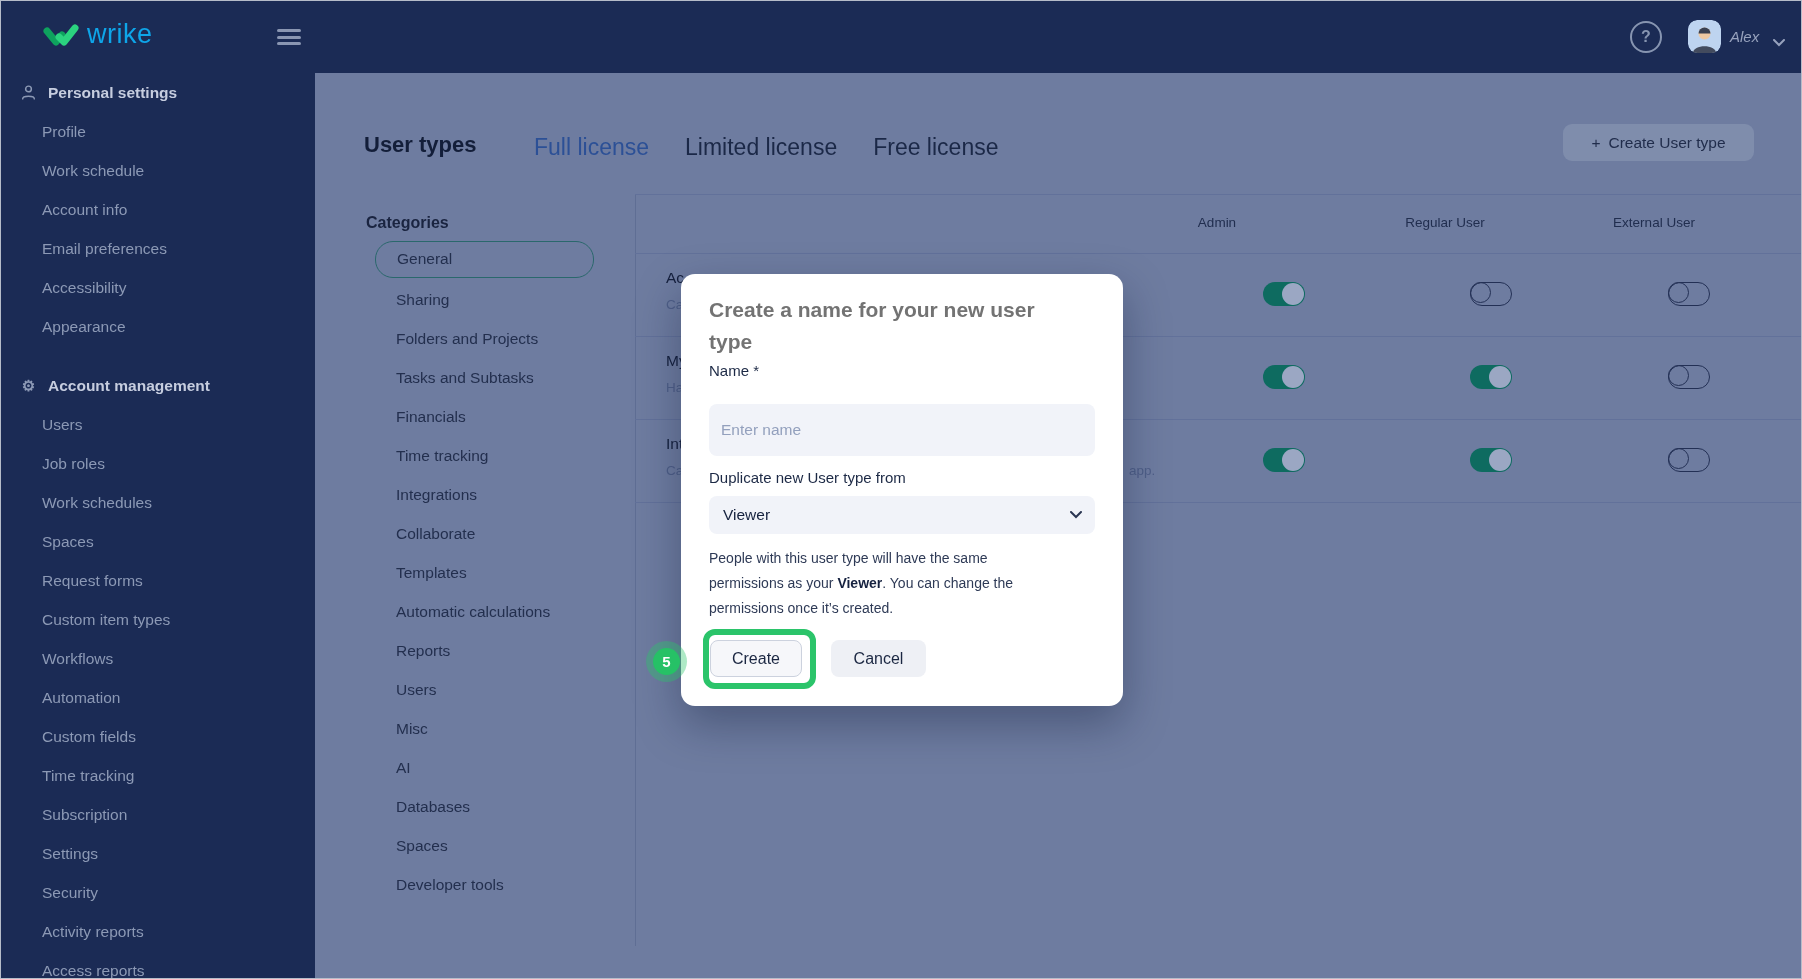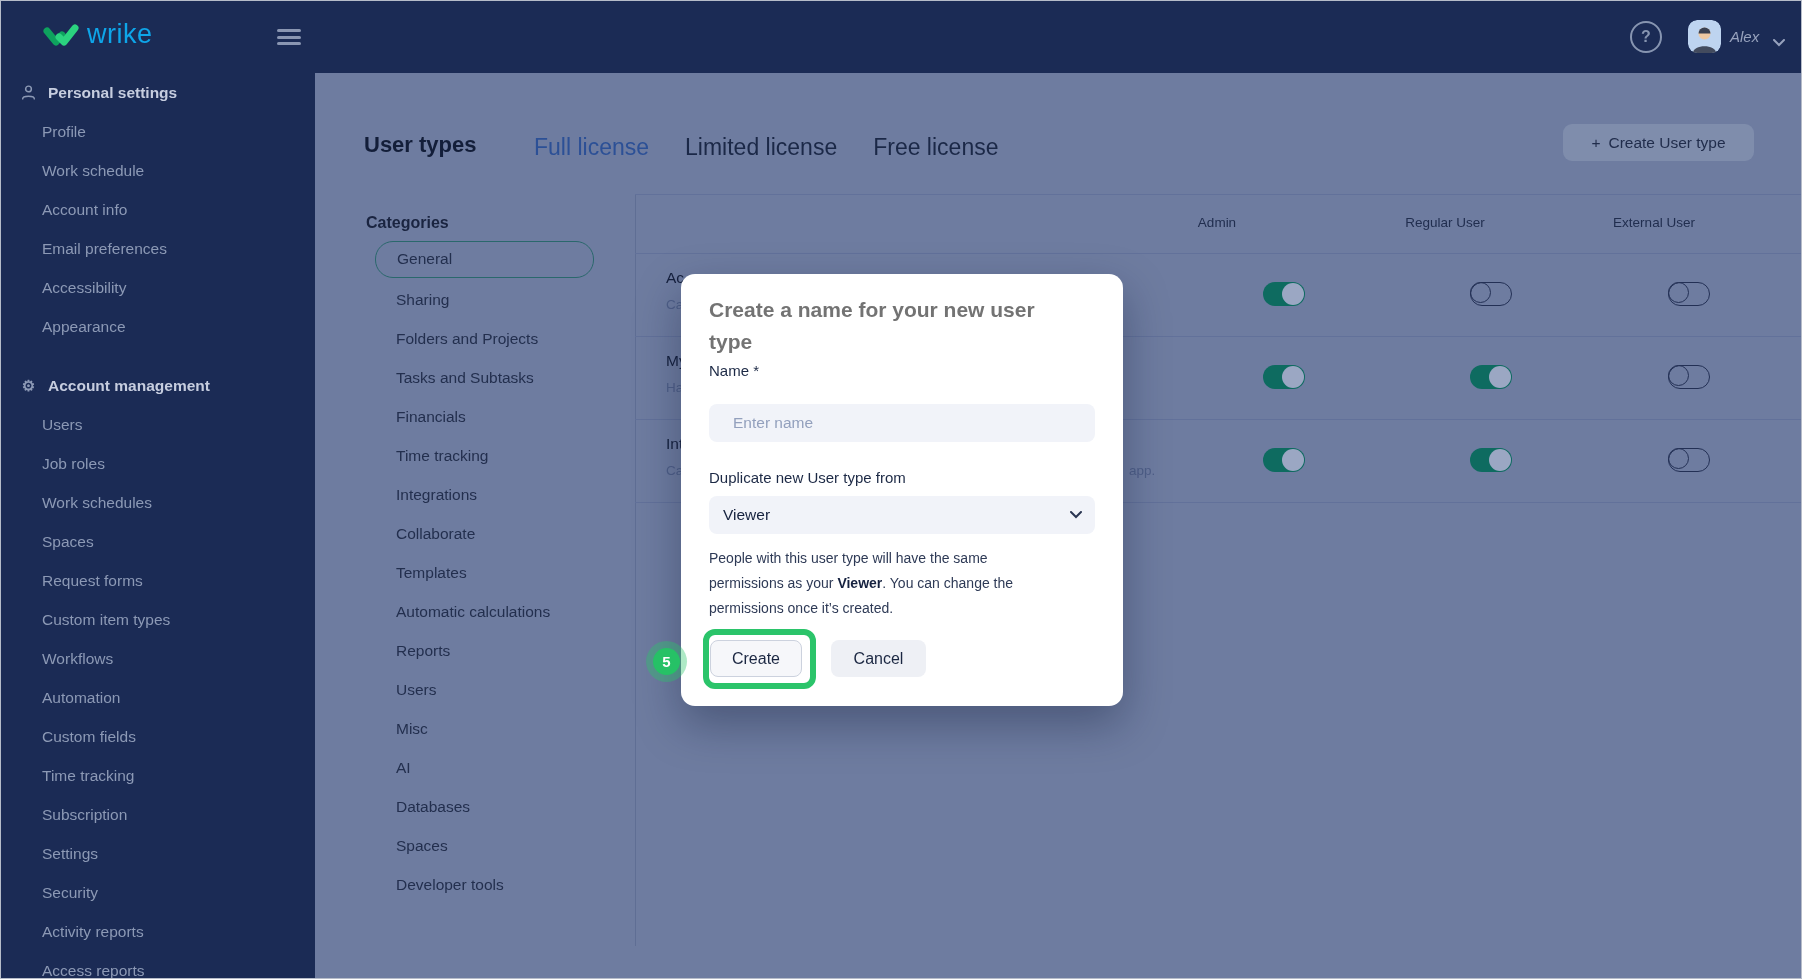--- a/index.html
+++ b/index.html
@@ -48,22 +48,22 @@
   .toggle.on{background:#0e6b60;}
   .toggle.on .knob{position:absolute;right:1px;top:1px;width:22px;height:22px;border-radius:50%;background:#9ba7c3;}
   .toggle.off{border:1.5px solid #233055;}
   .toggle.off .knob{position:absolute;left:-1px;top:-1.5px;width:21px;height:21px;border-radius:50%;border:1.5px solid #233055;}
 
   
   .modal{position:absolute;left:680px;top:273px;width:442px;height:432px;background:#ffffff;border-radius:14px;
          box-shadow:0 18px 45px rgba(10,20,50,.35);z-index:10;}
   .modal-title{position:absolute;left:28px;top:20px;width:350px;font-size:21px;font-weight:700;color:#737373;line-height:32px;}
   .field-label{position:absolute;left:28px;font-size:15px;color:#1c2945;}
-  .name-input{position:absolute;left:28px;top:130px;width:386px;height:38px;background:#f1f3f9;border:none;border-radius:8px;
-              padding:0 24px;font-size:15.5px;color:#8b5cf6;outline:none;}
+  .name-input{position:absolute;left:28px;top:130px;width:386px;height:52px;background:#f1f3f9;border:none;border-radius:8px;
+              padding:0 12px;font-size:15.5px;color:#8b5cf6;outline:none;}
   .name-input::placeholder{color:#93a0bd;}
   .select{position:absolute;left:28px;top:222px;width:386px;height:38px;background:#f1f3f9;border-radius:8px;
           display:flex;align-items:center;padding:0 14px;font-size:15.5px;color:#16223f;cursor:pointer;}
   .select svg{position:absolute;right:13px;}
   .desc{position:absolute;left:28px;top:272px;font-size:14px;color:#2e3a56;line-height:25px;}
   .desc b{color:#15213f;}
   .btn{position:absolute;top:366px;height:37px;border-radius:8px;font-size:16px;color:#1b2742;
        display:flex;align-items:center;justify-content:center;cursor:pointer;}
   .btn-create{left:29px;width:92px;background:#f6f7fa;border:1px solid #ccd2de;}
   .btn-cancel{left:150px;width:95px;background:#eef0f5;border:none;}

